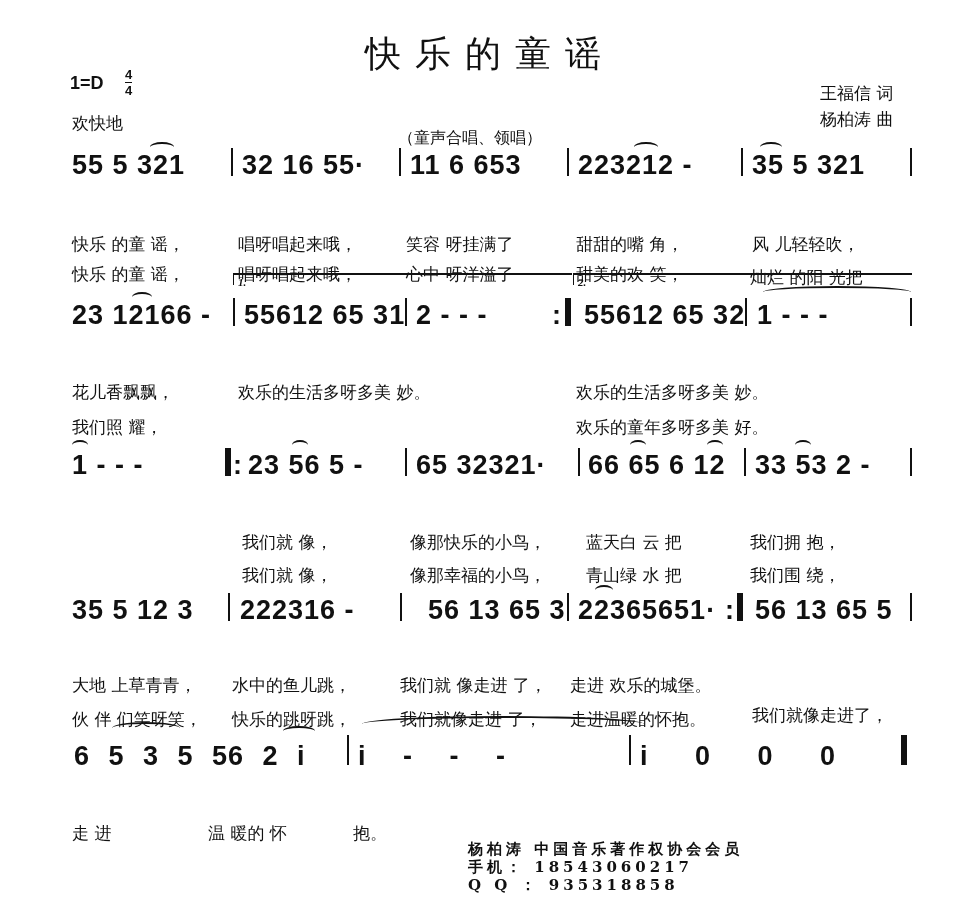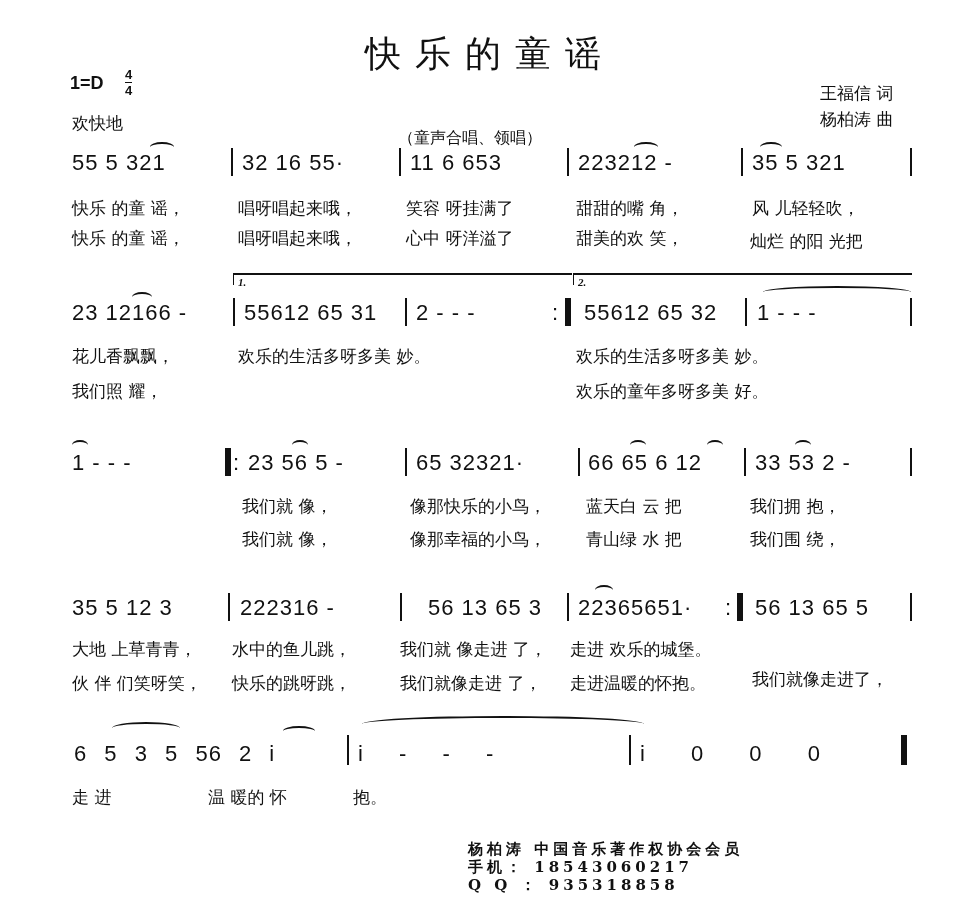--- a/index.html
+++ b/index.html
@@ -5,22 +5,22 @@
   html,body{margin:0;padding:0;background:#ffffff;}
   body{width:980px;height:910px;position:relative;overflow:hidden;font-family:"DejaVu Sans",sans-serif;color:#111;}
   .abs{position:absolute;white-space:nowrap;}
   .title{left:0;width:980px;top:30px;text-align:center;font-family:"DejaVu Serif",serif;font-size:36px;letter-spacing:14px;}
   .subtitle{left:398px;top:100px;font-size:16px;font-family:"DejaVu Serif",serif;margin-top:28px;}
   .key{left:70px;top:73px;font-size:18px;font-weight:bold;font-family:"Liberation Sans",sans-serif;}
   .ts{left:125px;top:68px;font-size:13px;font-weight:bold;line-height:13px;text-align:center;font-family:"Liberation Sans",sans-serif;}
   .ts .line{display:block;border-top:1.5px solid #111;margin:1px 0;}
   .tempo{left:72px;top:112px;font-size:17px;font-family:"DejaVu Serif",serif;}
   .credit{left:820px;font-size:17px;font-family:"DejaVu Serif",serif;}
-  .notes{font-family:"Liberation Sans",sans-serif;font-weight:normal;font-size:22px;letter-spacing:1px;}
-  .lyr{font-family:"DejaVu Serif",serif;font-size:17px;}
+  .notes{font-family:"Liberation Sans",sans-serif;font-weight:bold;font-size:27px;letter-spacing:1px;}
+  .lyr{font-family:"DejaVu Serif",serif;font-size:17px;margin-top:36px;}
   .bar{position:absolute;width:2px;background:#111;}
   .dbar{position:absolute;width:6px;border-left:2px solid #111;border-right:4px solid #111;box-sizing:border-box;}
   .bracket{position:absolute;border-top:2px solid #111;border-left:1.5px solid #111;height:10px;}
   .blabel{position:absolute;font-size:11px;font-weight:bold;font-style:italic;font-family:"Liberation Serif",serif;}
   .slur{position:absolute;border-top:2px solid #111;border-radius:50% 50% 0 0;height:8px;}
   .footer{left:468px;font-family:"DejaVu Serif",serif;font-weight:bold;font-size:15px;letter-spacing:4px;}
 </style>
 </head>
 <body>
 

